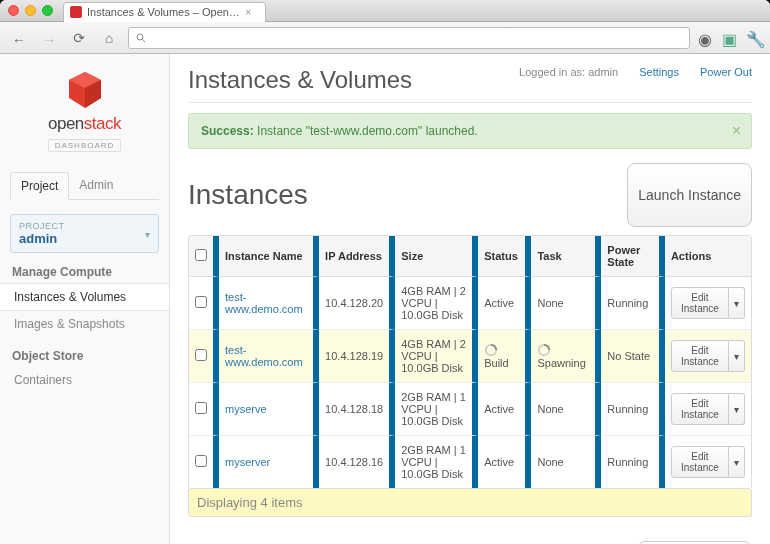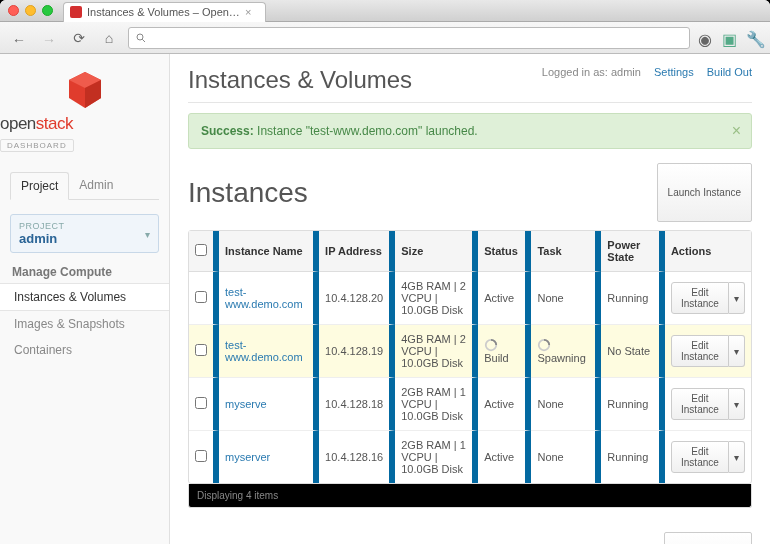--- a/index.html
+++ b/index.html
@@ -13,21 +13,21 @@
 .dot.g{background:#28c940;border:1px solid #1aab29}
 .tab{margin-left:10px;background:#fff;border:1px solid #bbb;border-bottom:none;border-radius:4px 4px 0 0;height:20px;margin-top:2px;display:flex;align-items:center;padding:0 14px 0 6px;font-size:11px;color:#555;gap:5px}
 .tab .fav{width:12px;height:12px;background:#d32f2f;border-radius:2px}
 .toolbar{height:32px;background:linear-gradient(#f7f7f7,#e8e8e8);border-bottom:1px solid #bbb;display:flex;align-items:center;padding:0 8px;gap:8px}
 .tbtn{width:22px;height:20px;display:flex;align-items:center;justify-content:center;color:#666;font-size:14px;cursor:pointer}
 .url{flex:1;height:22px;background:#fff;border:1px solid #bbb;border-radius:3px;display:flex;align-items:center;padding:0 6px;gap:4px;color:#777}
 .url svg{width:12px;height:12px}
 .ricon{width:16px;height:16px;color:#666}
 .content{display:flex;height:calc(100% - 54px);overflow:hidden}
 .side{width:170px;background:#f9f9f9;border-right:1px solid #e0e0e0;padding:10px 0}
-.logo{padding:6px 0 10px}
+.logo{text-align:center;padding:6px 0 10px}
 .logo .cube{width:44px;height:40px;margin:0 auto 4px;position:relative}
 .logo .cn{font-size:17px;color:#444;letter-spacing:-0.5px}
 .logo .cn b{color:#e03c2d;font-weight:normal}
 .dash{display:inline-block;font-size:8px;color:#999;border:1px solid #ddd;border-radius:2px;padding:1px 6px;margin-top:3px;letter-spacing:1px}
 .tabs{display:flex;border-bottom:1px solid #ddd;margin:10px 10px 0;font-size:12px}
 .tabs div{padding:6px 10px;color:#888;cursor:pointer}
 .tabs div.active{border:1px solid #ddd;border-bottom:1px solid #f9f9f9;margin-bottom:-1px;border-radius:3px 3px 0 0;color:#333}
 .proj{margin:14px 10px 0;border:1px solid #c8d8e8;background:#f0f5fa;border-radius:3px;padding:6px 8px;position:relative}
 .proj .lbl{font-size:9px;color:#8aa;letter-spacing:0.5px}
 .proj .val{font-size:13px;font-weight:bold;color:#2a6496}
@@ -35,43 +35,43 @@
 .shead{padding:12px 12px 4px;font-size:12px;color:#777;font-weight:bold}
 .snav{list-style:none}
 .snav li{padding:6px 14px;font-size:12px;color:#888;cursor:pointer}
 .snav li.active{background:#fff;border-top:1px solid #e5e5e5;border-bottom:1px solid #e5e5e5;color:#333}
 .main{flex:1;padding:12px 18px;overflow-y:auto}
 .main::-webkit-scrollbar{width:8px}
 .main::-webkit-scrollbar-thumb{background:#ccc;border-radius:4px}
 .phead{display:flex;justify-content:space-between;align-items:flex-start;border-bottom:1px solid #e5e5e5;padding-bottom:8px;margin-bottom:10px}
 .ptitle{font-size:24px;color:#555;font-weight:normal}
 .uinfo{font-size:11px;color:#888}
-.uinfo a{color:#2a7ab0;text-decoration:none;margin-left:10px}
+.uinfo a{color:#2a7ab0;text-decoration:none;margin-left:18px}
 .alert{background:#dff0d8;border:1px solid #c8e0bd;color:#468847;border-radius:3px;padding:10px 12px;font-size:12px;margin-bottom:14px;position:relative}
 .alert b{font-weight:bold}
 .alert .x{position:absolute;right:10px;top:8px;color:#9abf86;font-size:16px;cursor:pointer}
 .sechead{display:flex;justify-content:space-between;align-items:center;margin-bottom:8px}
 .sechead h3{font-size:28px;color:#555;font-weight:normal}
 .btns{display:flex;gap:6px}
-.btn{font-size:10px;padding:23px 10px;border:1px solid #ccc;border-radius:2px;background:linear-gradient(#fff,#f0f0f0);color:#555;cursor:pointer}
+.btn{font-size:14px;padding:23px 10px;border:1px solid #ccc;border-radius:8px;background:linear-gradient(#fff,#f0f0f0);color:#555;cursor:pointer}
 .btn.danger{background:linear-gradient(#e78a7c,#d7624f);color:#fff;border-color:#c5503d}
 table{width:100%;border:1px solid #ddd;border-collapse:separate;border-spacing:0;border-radius:3px;font-size:11px}
 th{background:#f5f5f5;border-bottom:1px solid #ddd;padding:8px 6px;text-align:left;color:#333;font-weight:bold}
 th:not(:last-child),td:not(:last-child){border-right:6px solid #0369a1}
 td{padding:8px 6px;border-bottom:1px solid #eee;color:#555;vertical-align:middle}
 tr:last-child td{border-bottom:none}
 tr.hl td{background:#fefce0}
 .lnk{color:#2a7ab0;text-decoration:none}
 .cb{width:12px;height:12px}
 .spin{width:14px;height:14px;display:inline-block;vertical-align:middle;margin-right:3px}
 .editg{display:flex}
 .editg .eb{font-size:10px;padding:4px 7px;border:1px solid #ccc;background:linear-gradient(#fff,#f0f0f0);color:#555;cursor:pointer}
 .editg .eb:first-child{border-radius:3px 0 0 3px}
 .editg .eb:last-child{border-radius:0 3px 3px 0;border-left:none;padding:4px 5px}
-.tfoot{background:#000000;border:1px solid #ddd;border-top:none;padding:6px 8px;font-size:10px;color:#888;border-radius:0 0 3px 3px}
+.tfoot{background:#fef9c3;border:1px solid #ddd;border-top:none;padding:6px 8px;font-size:13px;color:#888;border-radius:0 0 3px 3px}
 .vols{margin-top:24px}
 </style>
 </head>
 <body>
 
 <div class="window">
   <div class="titlebar">
     <div class="tl-dots">
       <div class="dot r"></div>
       <div class="dot y"></div>
@@ -119,32 +119,33 @@
       <div class="proj">
         <div class="lbl">PROJECT</div>
         <div class="val">admin</div>
         <div class="caret">▾</div>
       </div>
       <div class="shead">Manage Compute</div>
       <ul class="snav" id="nav-compute">
           <li class="active">Instances &amp; Volumes</li>
           <li>Images &amp; Snapshots</li>
         </ul>
+      <div class="shead">Object Store</div>
       <ul class="snav" id="nav-store">
           <li>Containers</li>
         </ul>
     </div>
 
     <div class="main">
       <div class="phead">
         <h2 class="ptitle">Instances &amp; Volumes</h2>
         <div class="uinfo">
           <span>Logged in as: admin</span>
           <a href="#">Settings</a>
-          <a href="#">Build Out</a>
+          <a href="#">Power Out</a>
         </div>
       </div>
       <div class="alert">
         <b>Success:</b>
         <span>Instance "test-www.demo.com" launched.</span>
         <span class="x">×</span>
       </div>
 
       <div class="sechead">
         <h3>Instances</h3>

